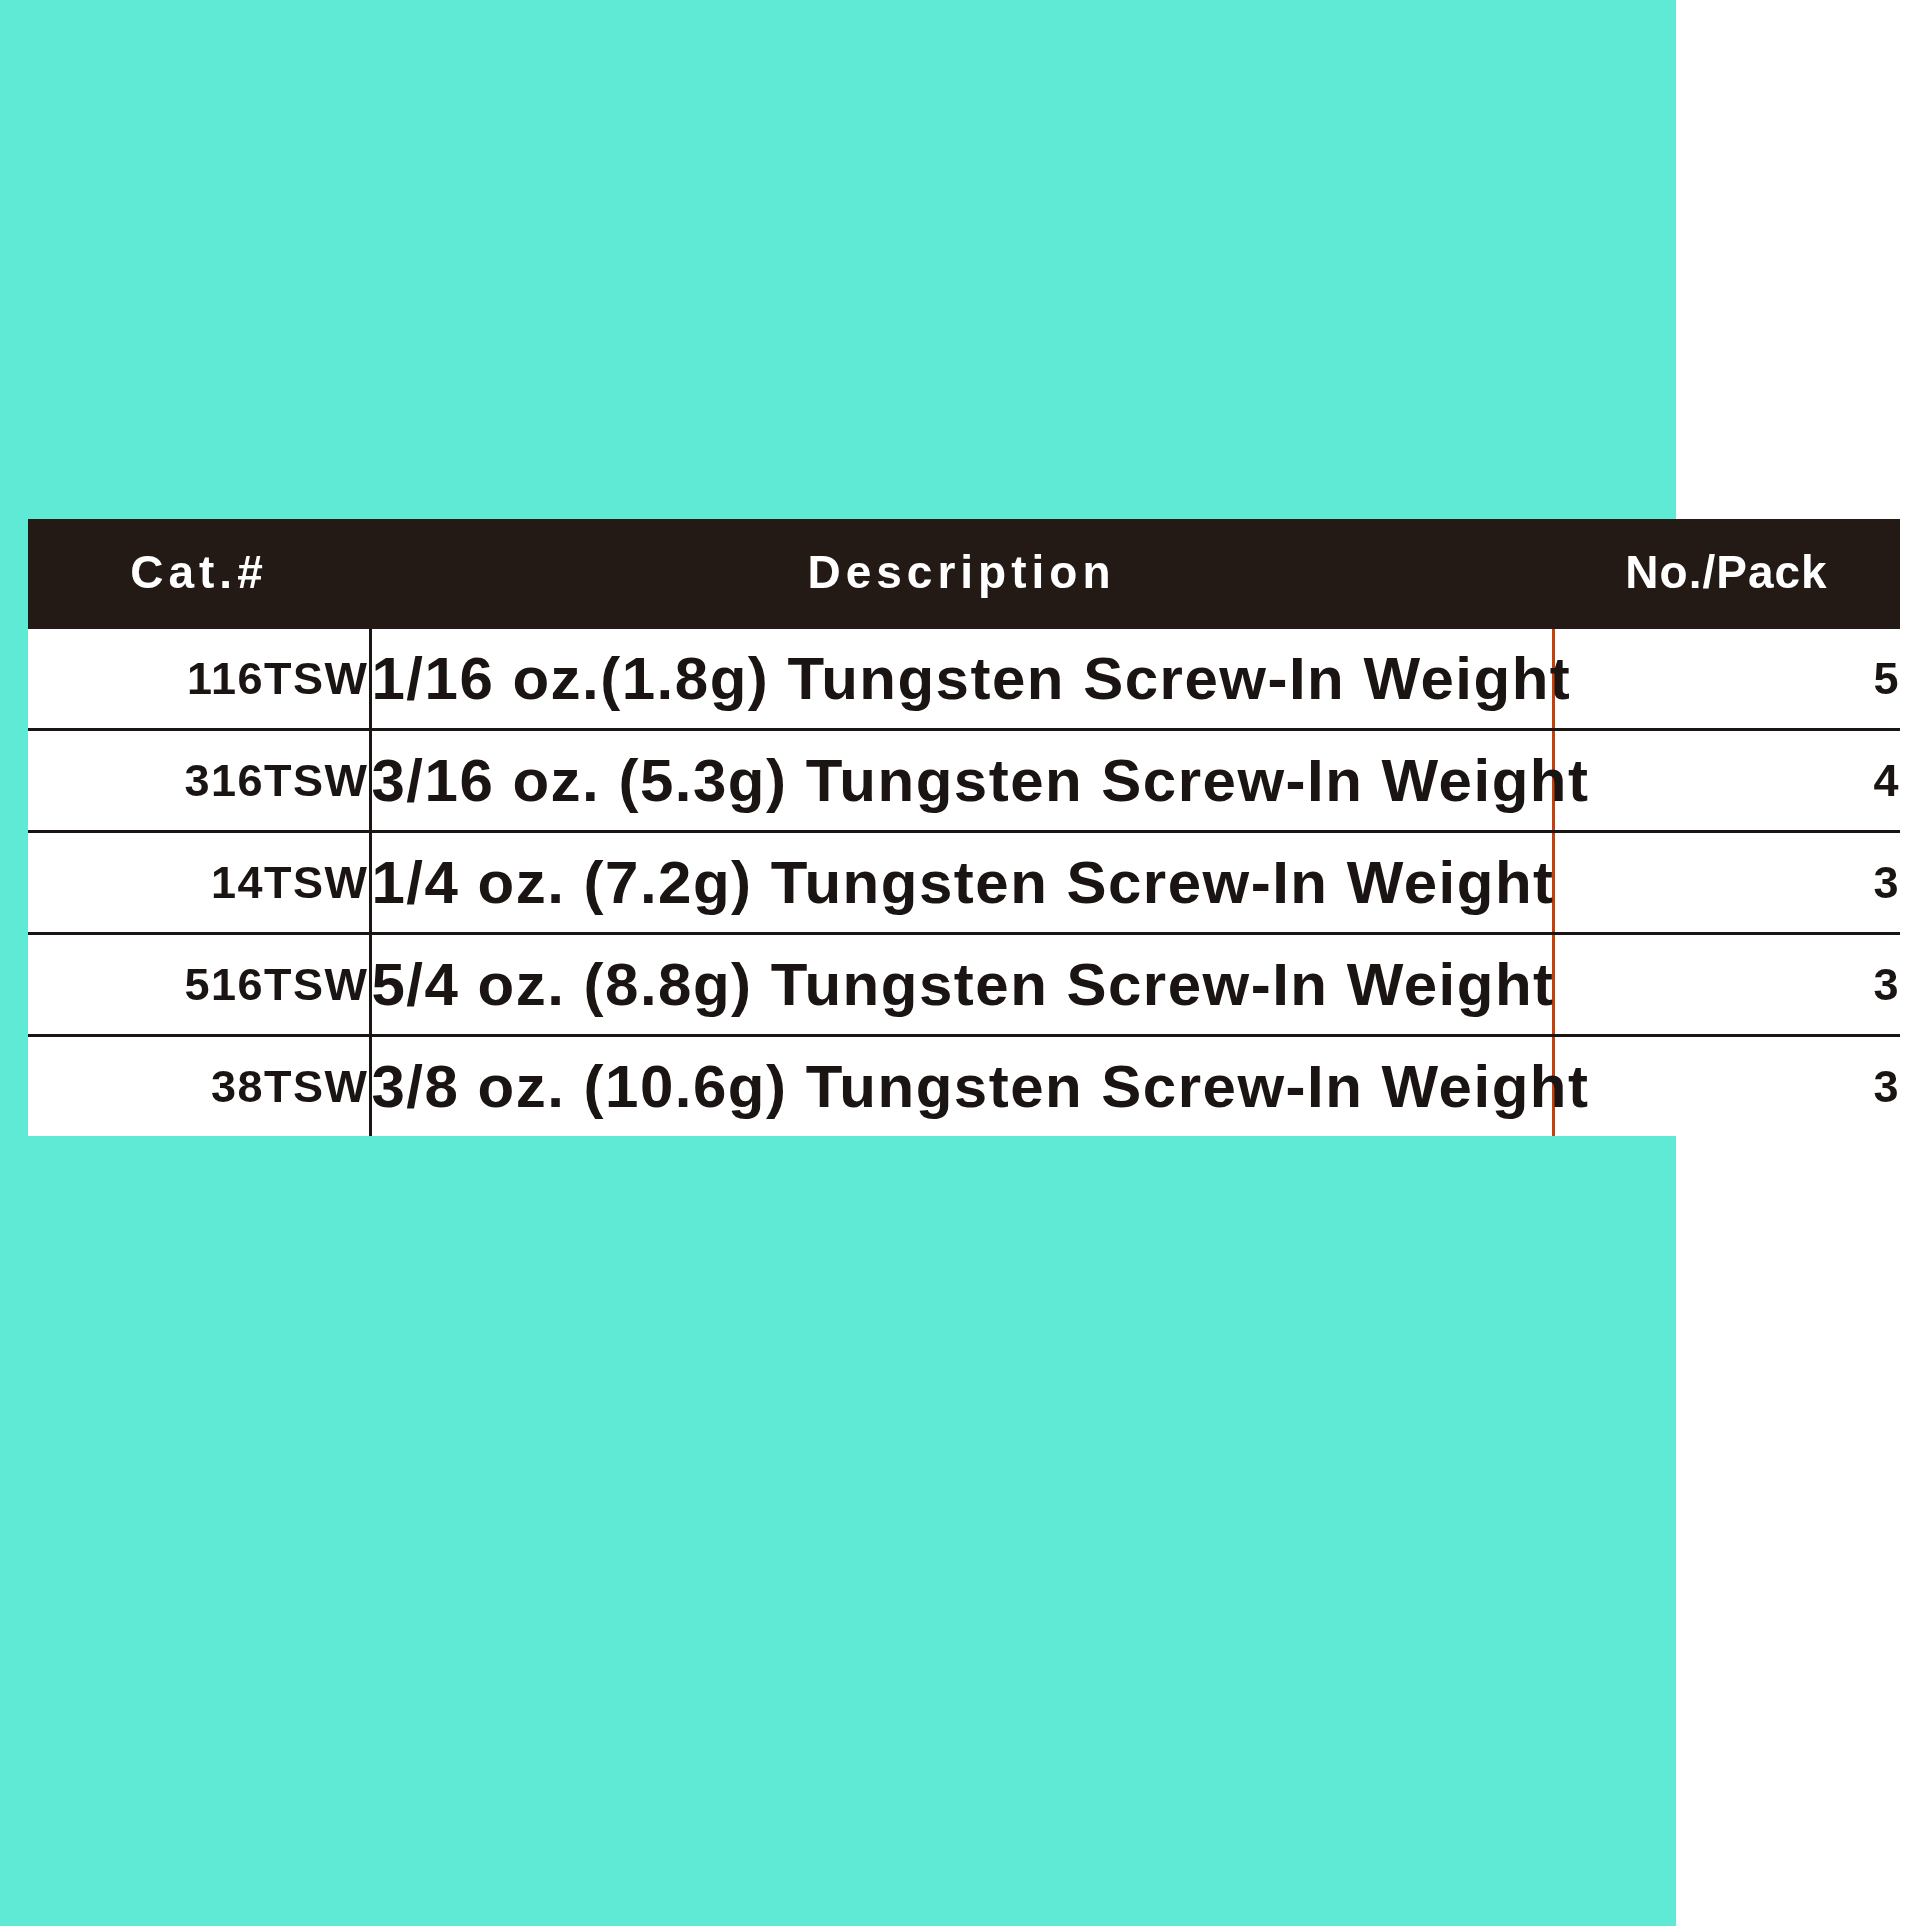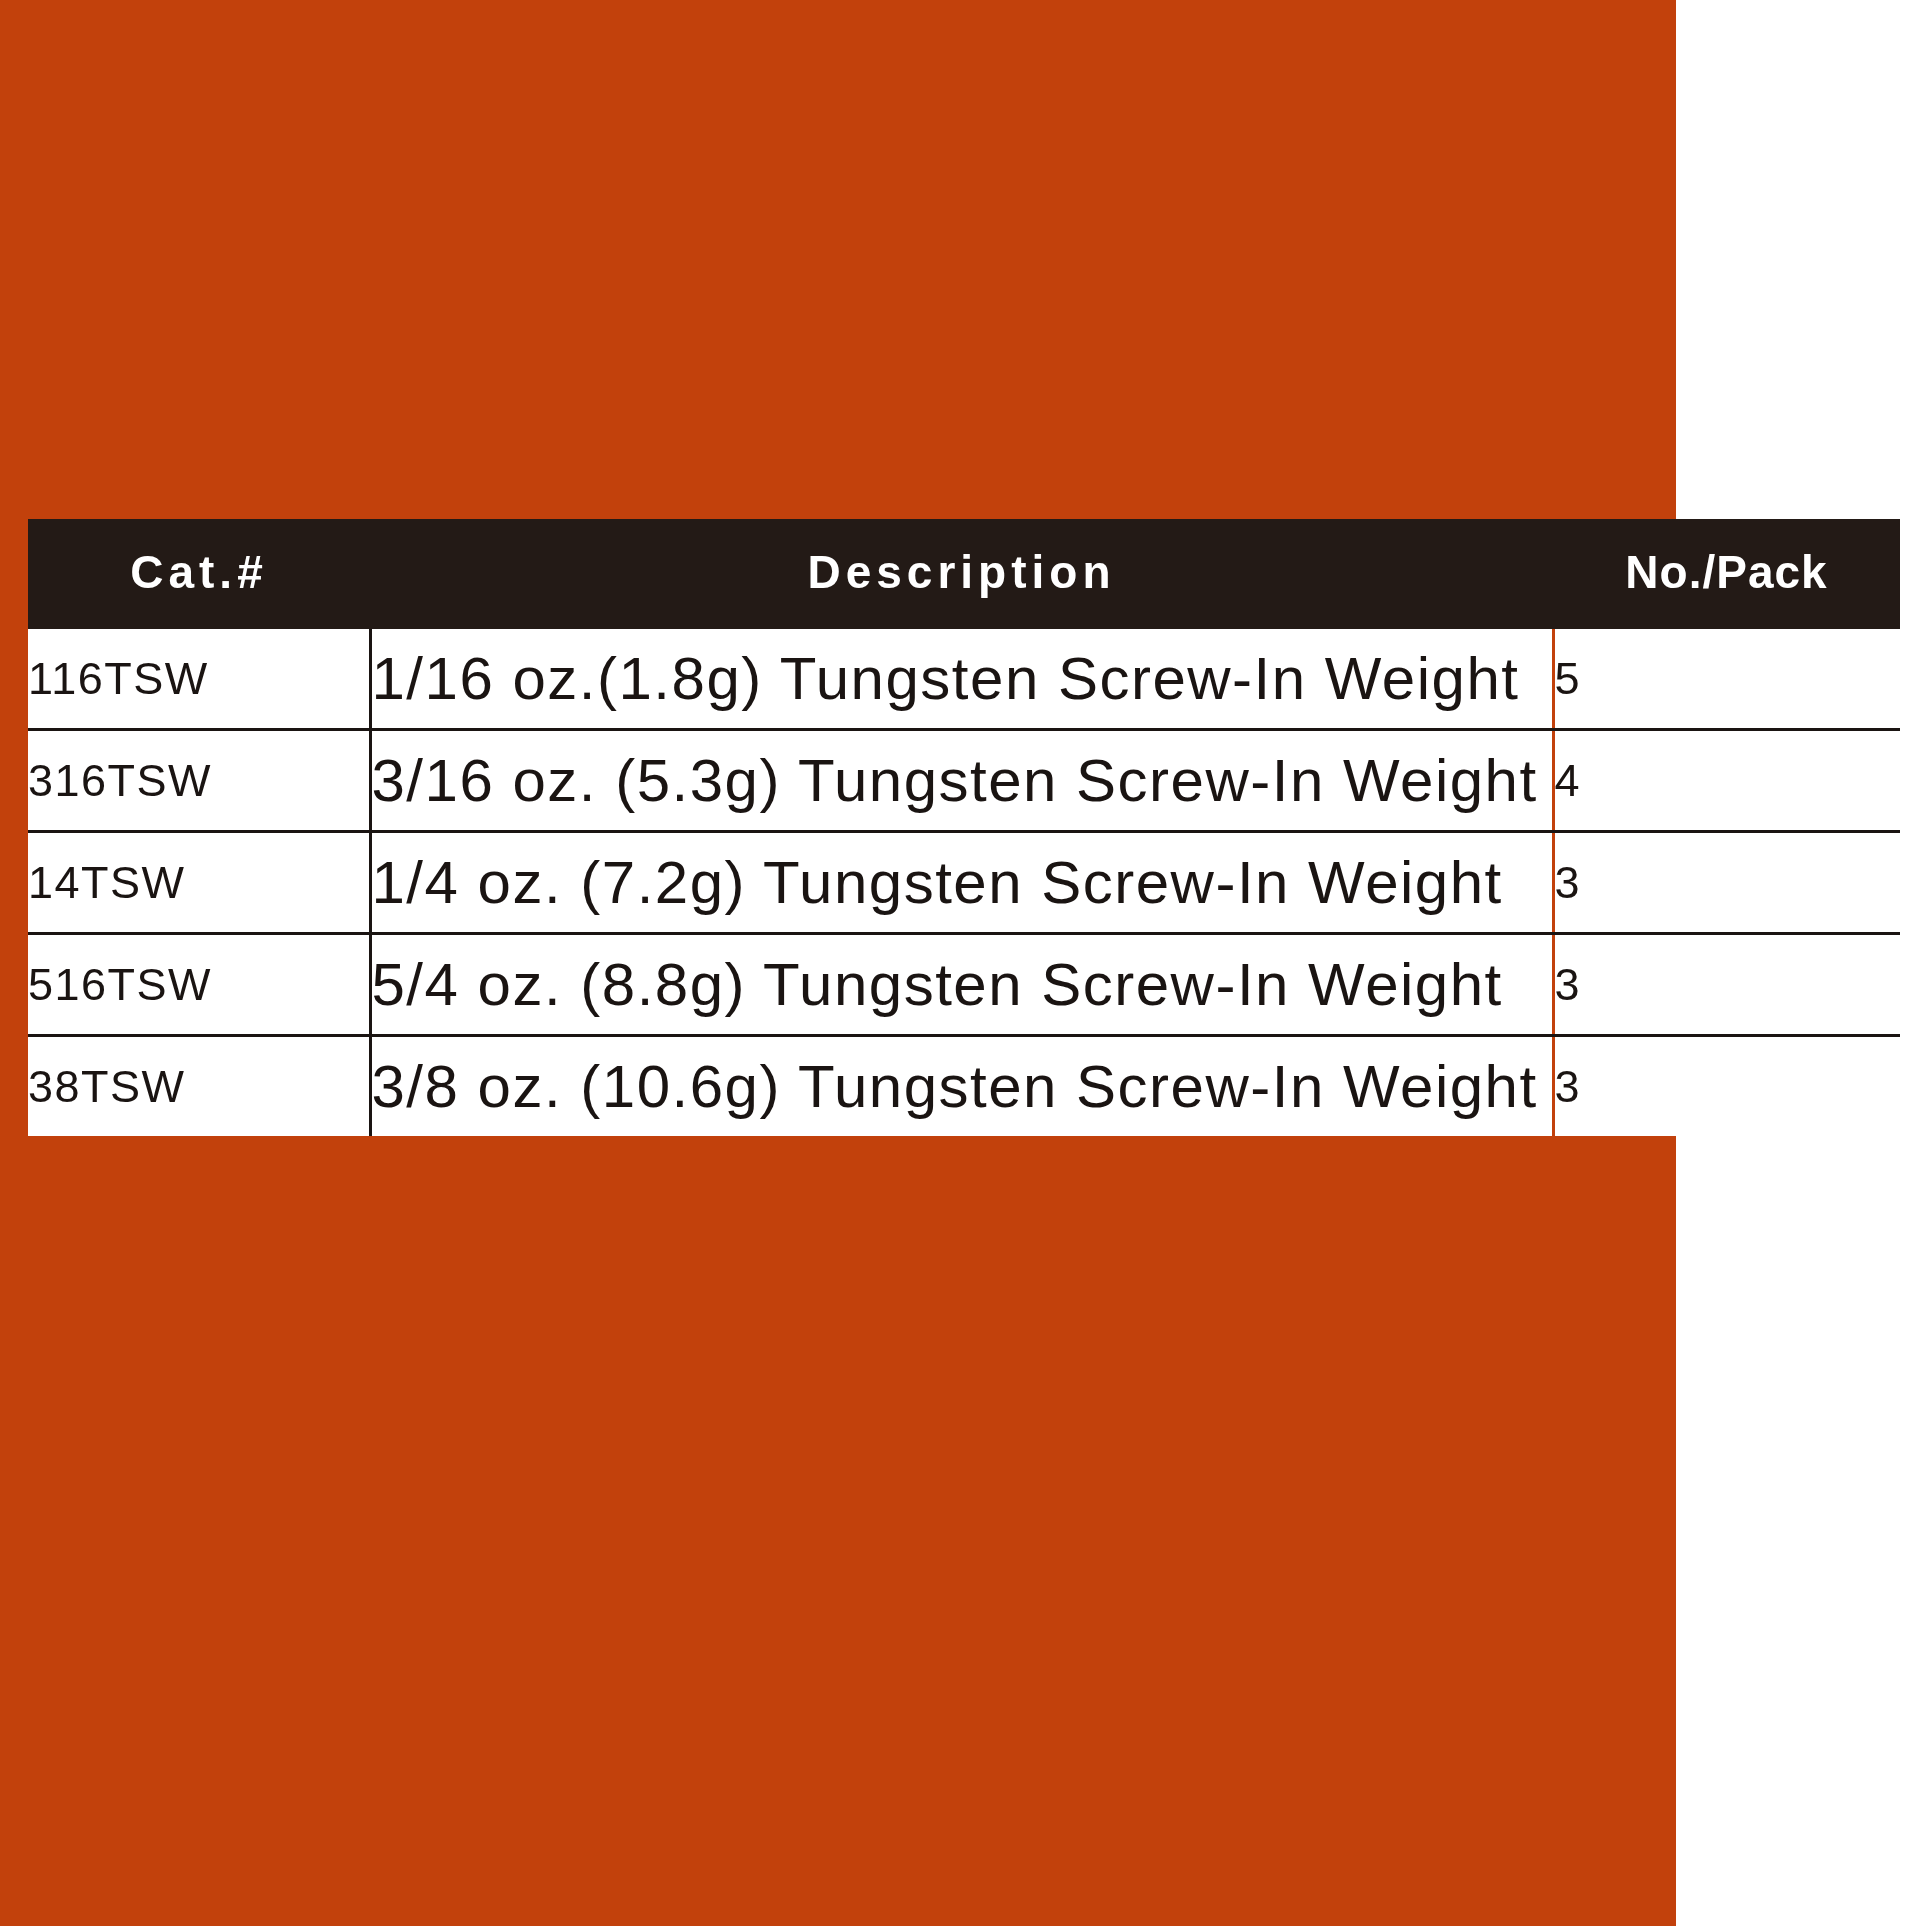--- a/index.html
+++ b/index.html
@@ -11,21 +11,21 @@
     width: 1927px;
     height: 1927px;
     font-family: "Liberation Sans", sans-serif;
     color: #1a1412;
     overflow: hidden;
   }
   .page {
     position: relative;
     width: 1676px;
     height: 1927px;
-    background: #c2410c;
+    background: #5eead4;
   }
   .spec-table {
     position: absolute;
     left: 28px;
     top: 519px;
     width: 1871px;
     border-collapse: collapse;
     table-layout: fixed;
   }
   .spec-table col.c-cat   { width: 342px; }
@@ -42,25 +42,25 @@
     text-align: center;
     vertical-align: middle;
     border: none;
   }
   .spec-table thead th.h-cat { letter-spacing: 5px; }
   .spec-table thead th.h-desc { letter-spacing: 5px; }
   .spec-table thead th.h-pack { letter-spacing: 1px; }
 
   .spec-table tbody td {
     font-size: 45px;
-    font-weight: 400;
+    font-weight: 700;
     letter-spacing: 1.5px;
     height: 99px;
     padding: 0;
-    text-align: left;
+    text-align: right;
     vertical-align: middle;
     border-bottom: 3px solid #1a1412;
     background: #ffffff;
     white-space: nowrap;
   }
   .spec-table tbody td.cat {
     border-right: 3px solid #1a1412;
   }
   .spec-table tbody td.desc {
     border-right: 3px solid #c2410c;

